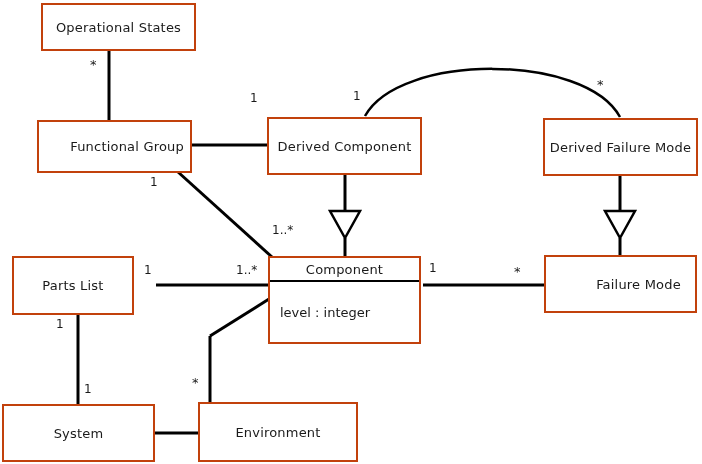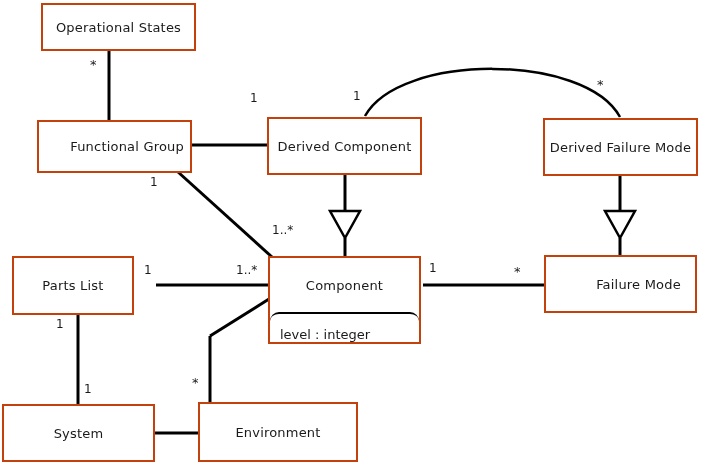--- a/index.html
+++ b/index.html
@@ -39,24 +39,23 @@
     justify-content: center;
     font-size: 13px;
     color: #1a1a1a;
     letter-spacing: 0.2px;
     white-space: nowrap;
     padding: 0 6px;
   }
   .uml-attrs {
     border-top: 2px solid #000000;
     display: flex;
-    align-items: flex-end;
-    padding: 0 10px;
+    align-items: center;
+    padding: 16px 10px;
     height: 28px;
-    border-radius: 9px;
   }
   .uml-attr {
     font-size: 13px;
     color: #1a1a1a;
     white-space: nowrap;
   }
   .mult {
     position: absolute;
     font-size: 12px;
     color: #1a1a1a;

